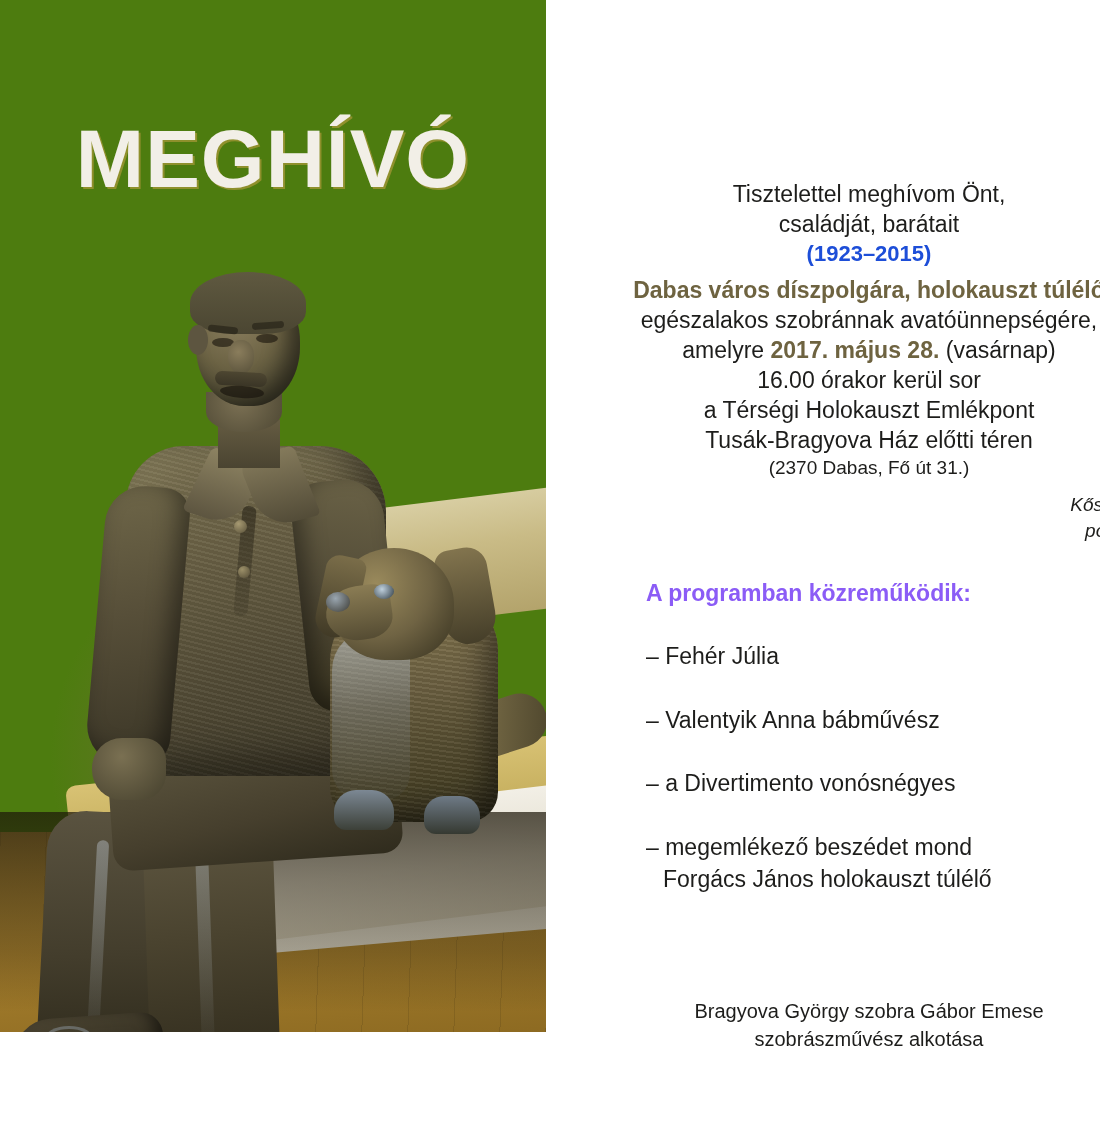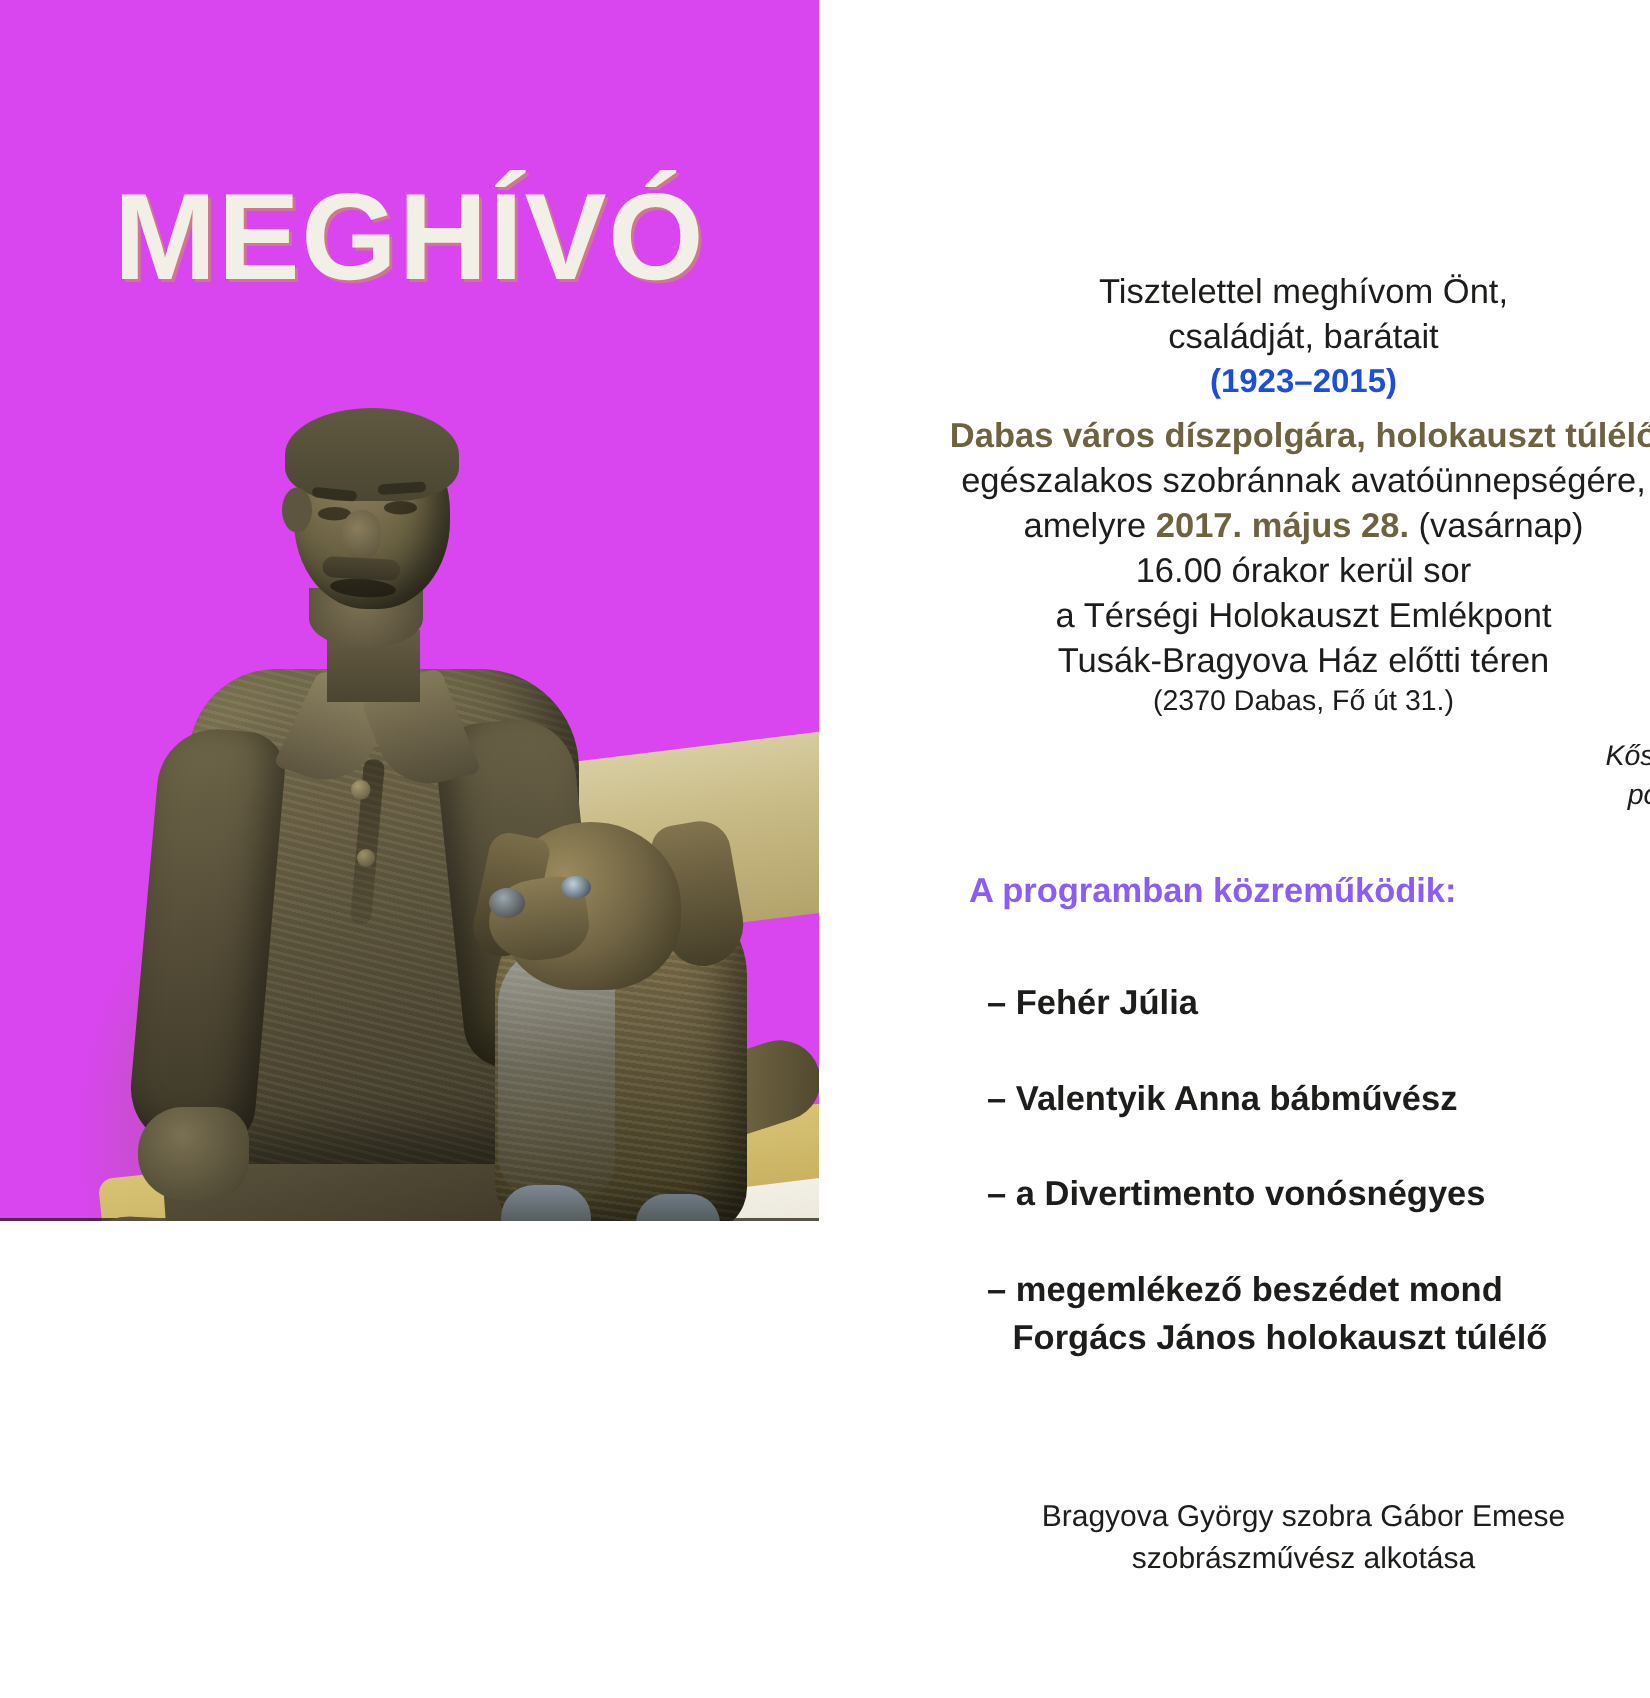--- a/index.html
+++ b/index.html
@@ -17,22 +17,22 @@
     background: #ffffff;
     overflow: hidden;
   }
 
   
   #left-panel {
     position: absolute;
     left: 0;
     top: 0;
     width: 546px;
-    height: 814px;
-    background: #d946ef;
+    height: 1032px;
+    background: #4d7c0f;
     overflow: hidden;
   }
 
   
   .glow {
     position: absolute;
     left: 50%;
     top: 470px;
     transform: translateX(-50%);
     width: 620px;
@@ -368,21 +368,21 @@
   #program {
     top: 578px;
     width: 554px;
     text-align: left;
     padding-left: 100px;
     box-sizing: border-box;
     font-size: 23px;
     line-height: 1.38;
   }
   #program .hd { font-weight: bold; color: #8b5cf6; font-size: 23px; }
-  #program ul { list-style: none; margin: 12px; padding: 0; font-weight: bold; }
+  #program ul { list-style: none; margin: 0; padding: 0; }
   #program li { white-space: pre-line; }
   #program li .cont { display: block; padding-left: 17px; }
 
   #afterword { top: 818px; font-size: 20px; line-height: 1.38; }
   #credit    { top: 998px; font-size: 20px; line-height: 1.38; }
 </style>
 </head>
 <body>
 
 <div id="page">

